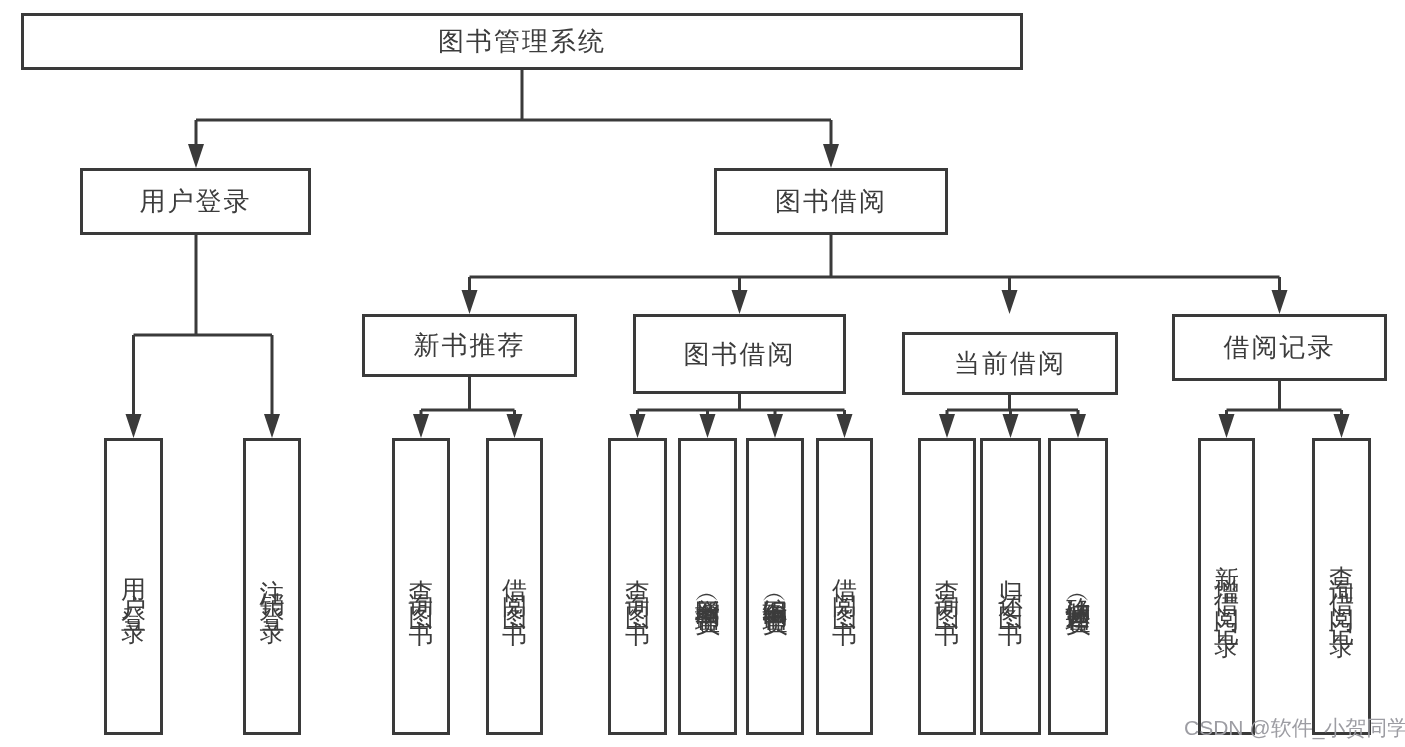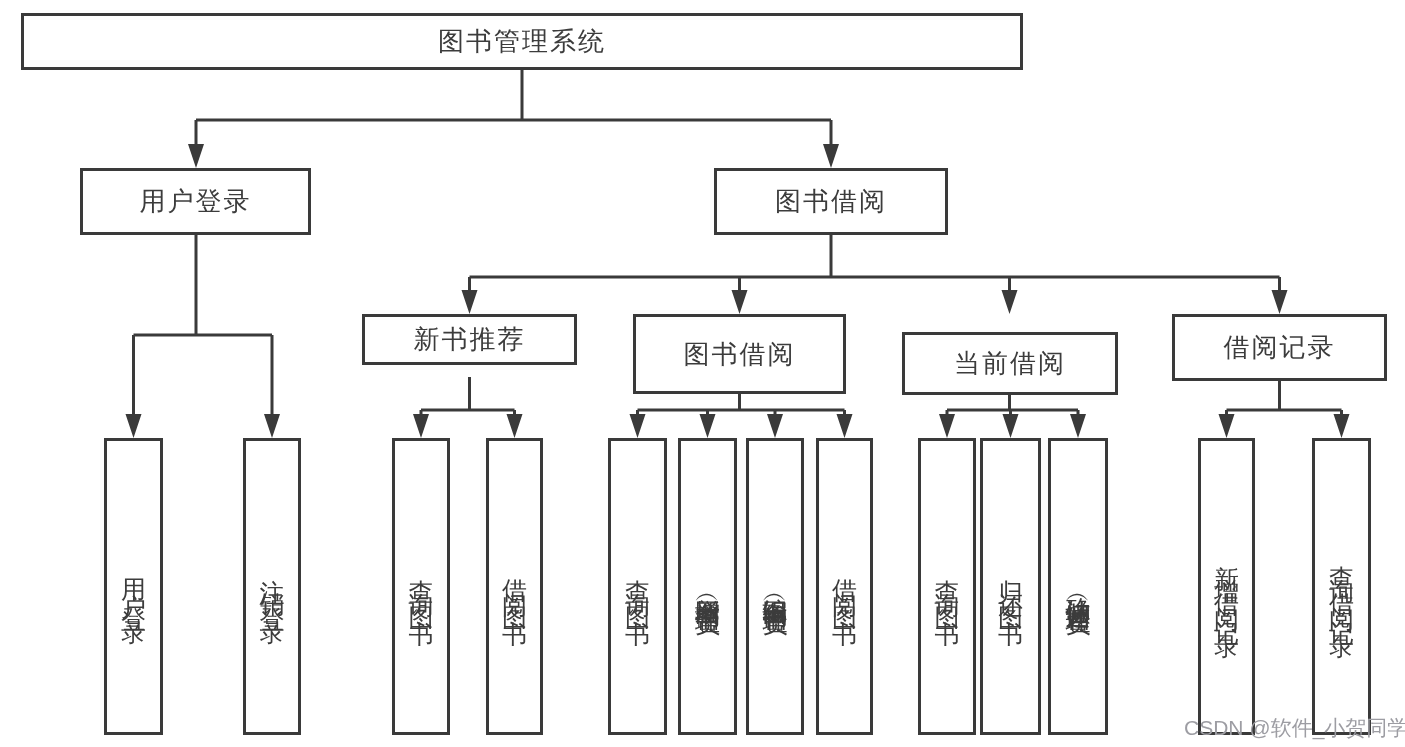--- a/index.html
+++ b/index.html
@@ -84,21 +84,21 @@
     <span>图书管理系统</span>
   </div>
 
   <div class="node hnode" style="left:80px;top:168px;width:231px;height:67px">
     <span>用户登录</span>
   </div>
   <div class="node hnode" style="left:714px;top:168px;width:234px;height:67px">
     <span>图书借阅</span>
   </div>
 
-  <div class="node hnode" style="left:362px;top:314px;width:215px;height:51px">
+  <div class="node hnode" style="left:362px;top:314px;width:215px;height:63px">
     <span>新书推荐</span>
   </div>
   <div class="node hnode" style="left:633px;top:314px;width:213px;height:80px">
     <span>图书借阅</span>
   </div>
   <div class="node hnode" style="left:902px;top:332px;width:216px;height:63px">
     <span>当前借阅</span>
   </div>
   <div class="node hnode" style="left:1172px;top:314px;width:215px;height:67px">
     <span>借阅记录</span>

